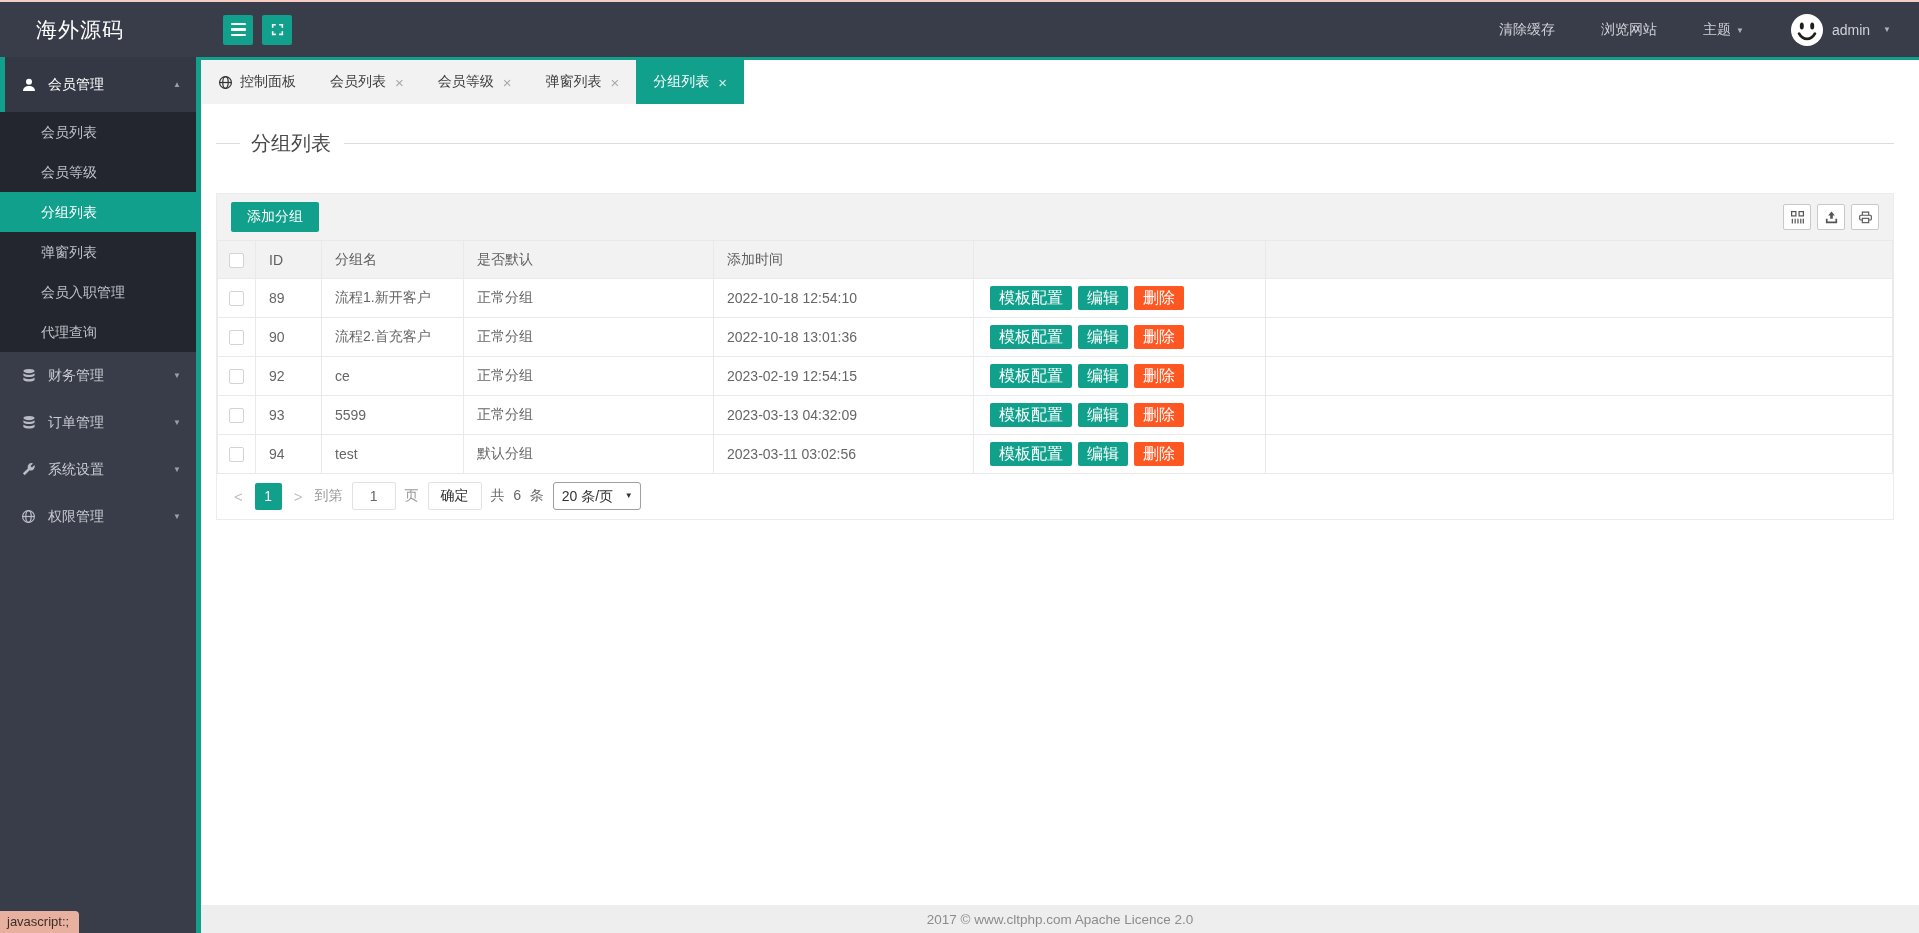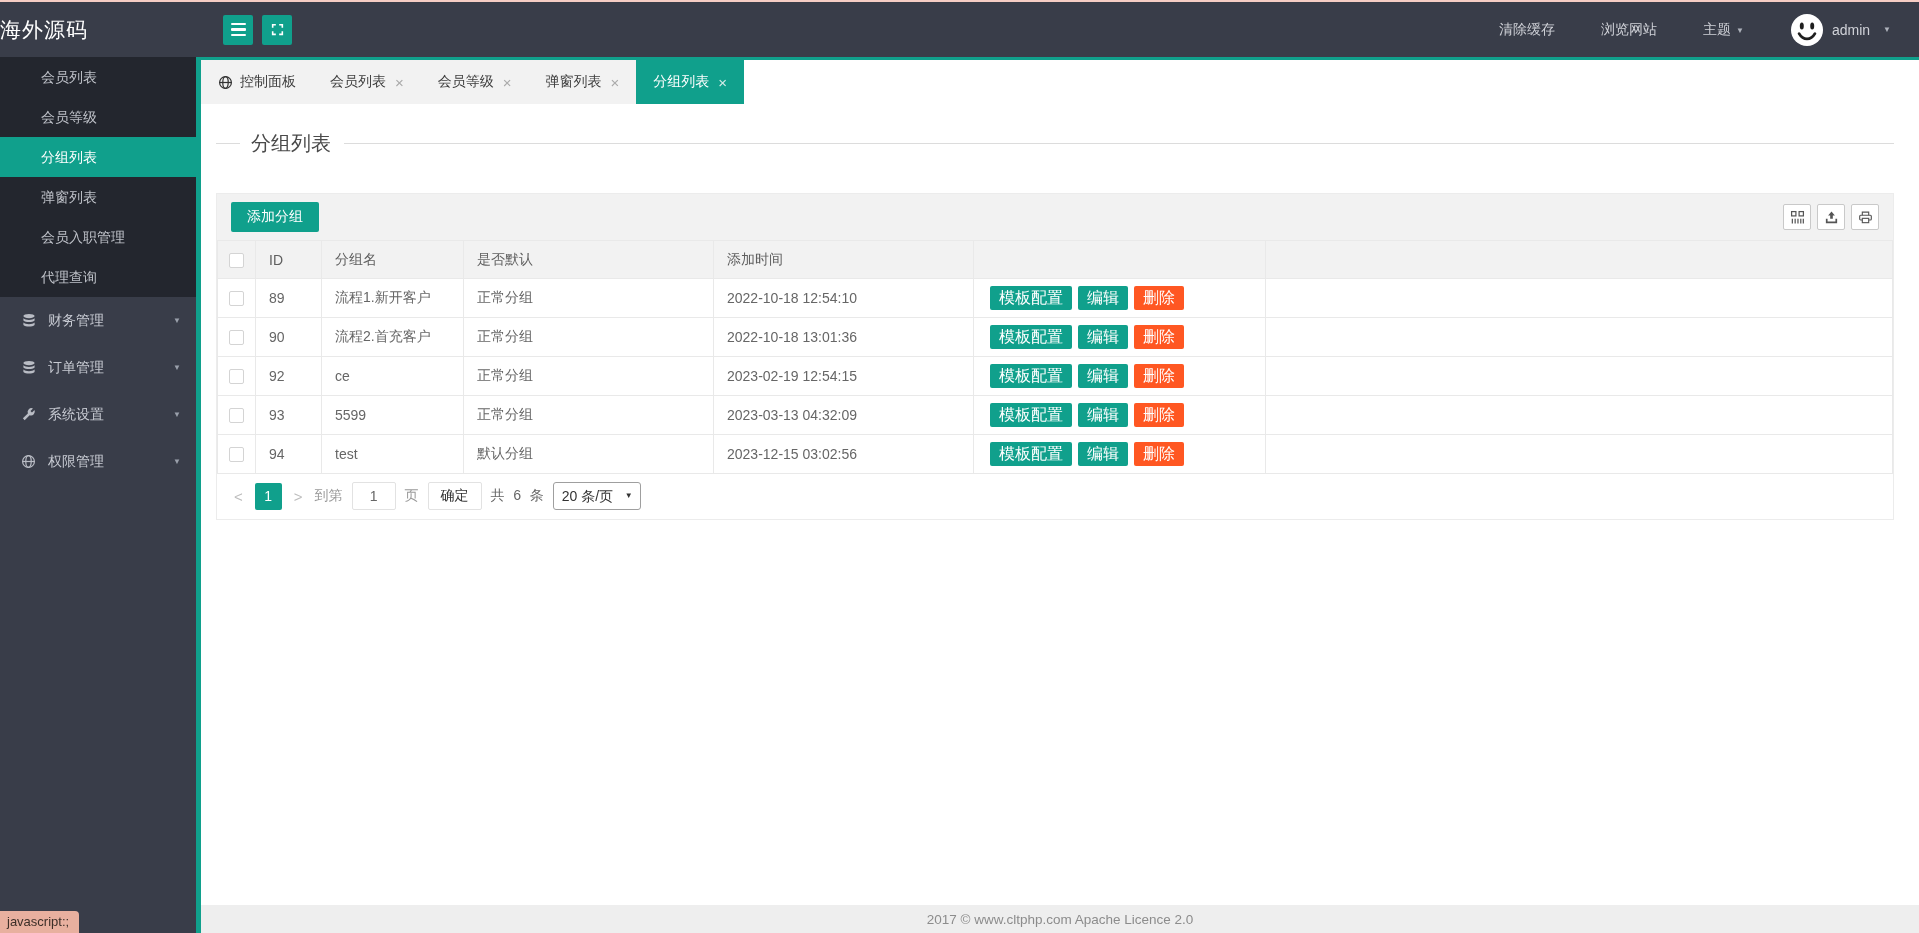--- a/index.html
+++ b/index.html
@@ -10,21 +10,21 @@
   }
   .chrome-strip { height:2px; background:var(--chrome-pink,#f6cdc4); }
 
   
   .topbar {
     height:55px; background:var(--dark,#393D49);
     display:flex; align-items:center; position:relative; z-index:5;
   }
   .logo {
     width:196px; flex:0 0 196px; color:#fff; font-size:21px;
-    letter-spacing:1px; white-space:nowrap;
+    padding-left:36px; letter-spacing:1px; white-space:nowrap;
   }
   .top-toggles { display:flex; gap:9px; margin-left:27px; }
   .tgl-btn {
     width:30px; height:30px; background:var(--accent,#10A08C); border:none;
     border-radius:2px; display:flex; align-items:center; justify-content:center;
     cursor:pointer; color:#fff;
   }
   .hamburger { display:flex; flex-direction:column; gap:3px; }
   .hamburger i { display:block; width:15px; height:2.5px; background:#fff; border-radius:1px; }
   .topbar-right {
@@ -199,20 +199,30 @@
           <path d="M9 20.5c2.1 3.6 5 5.4 8 5.4s5.9-1.8 8-5.4" stroke="#1f1f1f" stroke-width="2.6" fill="none" stroke-linecap="round"></path>
         </svg>
       </span>
       <span>admin</span>
       <span class="caret-down">▼</span>
     </span>
   </nav>
 </header>
 
 <aside class="sidebar">
+  <div class="side-parent active">
+    <span class="s-icon">
+      <svg viewBox="0 0 16 16" width="16" height="16" fill="currentColor">
+        <circle cx="8" cy="4.8" r="3"></circle>
+        <path d="M2 14c0-3.4 2.7-5.1 6-5.1s6 1.7 6 5.1z"></path>
+      </svg>
+    </span>
+    <span class="s-label">会员管理</span>
+    <span class="s-caret">▲</span>
+  </div>
   <div class="side-sub">
       <div class="side-sub-item">会员列表</div>
       <div class="side-sub-item">会员等级</div>
       <div class="side-sub-item active">分组列表</div>
       <div class="side-sub-item">弹窗列表</div>
       <div class="side-sub-item">会员入职管理</div>
       <div class="side-sub-item">代理查询</div>
     </div>
   <div>
       <div class="side-parent">
@@ -386,21 +396,21 @@
               <td>正常分组</td>
               <td>2023-03-13 04:32:09</td>
               <td class="act-cell"><button class="act-btn">模板配置</button><button class="act-btn">编辑</button><button class="act-btn danger">删除</button></td>
               <td></td>
             </tr>
             <tr>
               <td class="cb-cell"><span class="checkbox"></span></td>
               <td>94</td>
               <td>test</td>
               <td>默认分组</td>
-              <td>2023-12-15 03:02:56</td>
+              <td>2023-03-11 03:02:56</td>
               <td class="act-cell"><button class="act-btn">模板配置</button><button class="act-btn">编辑</button><button class="act-btn danger">删除</button></td>
               <td></td>
             </tr>
           </tbody>
       </table>
 
       <div class="pagination">
         <span class="pg-arrow">&lt;</span>
         <span class="pg-num">1</span>
         <span class="pg-arrow">&gt;</span>

